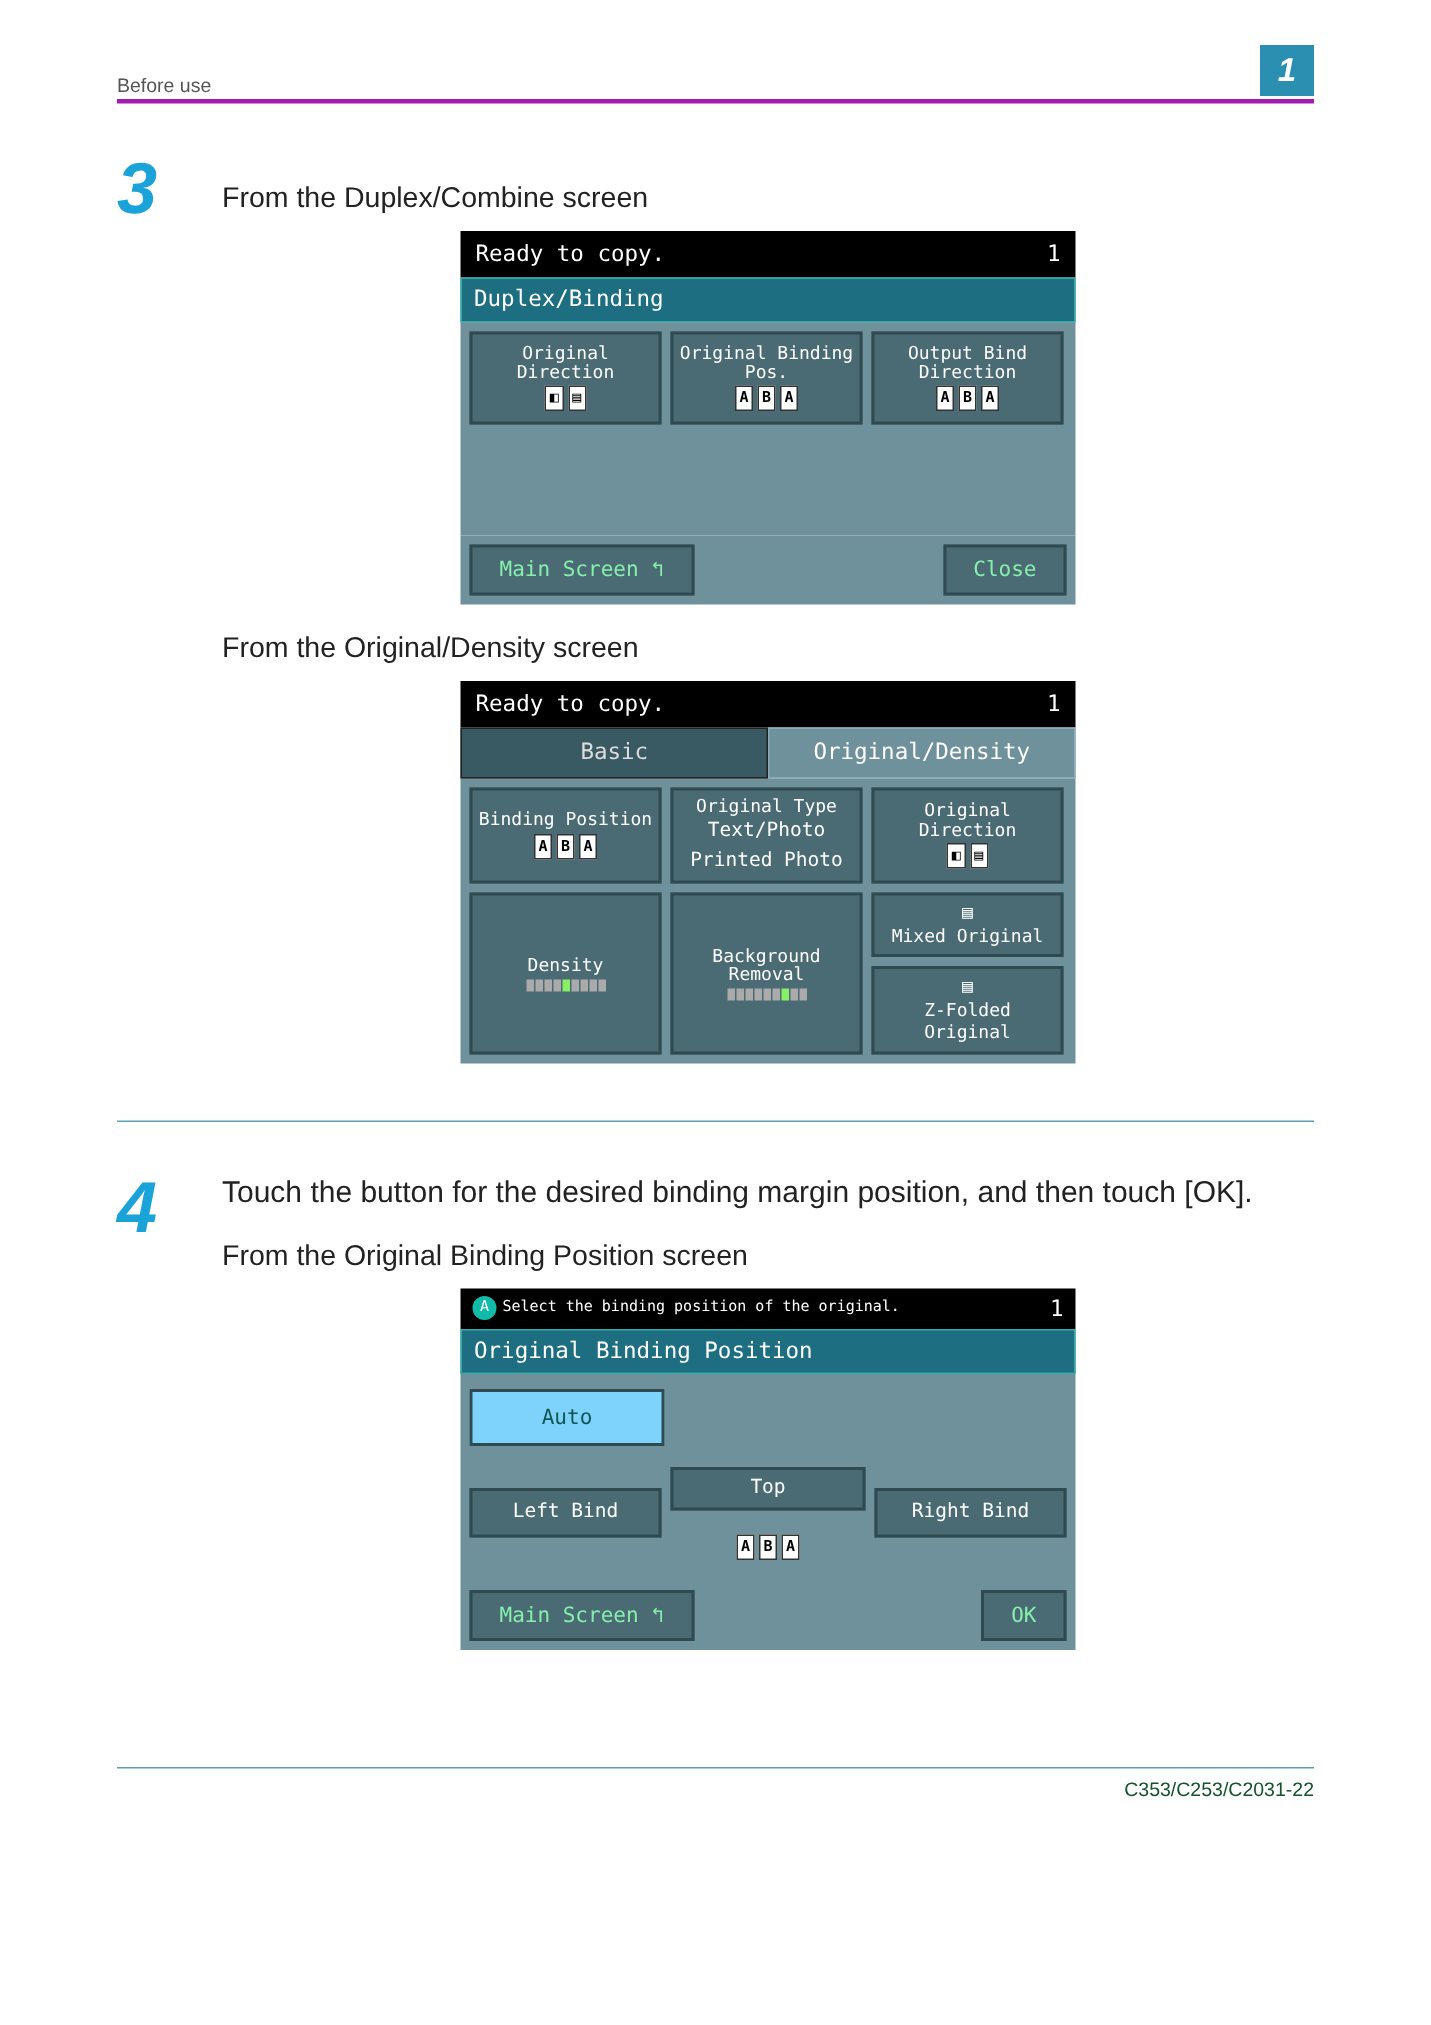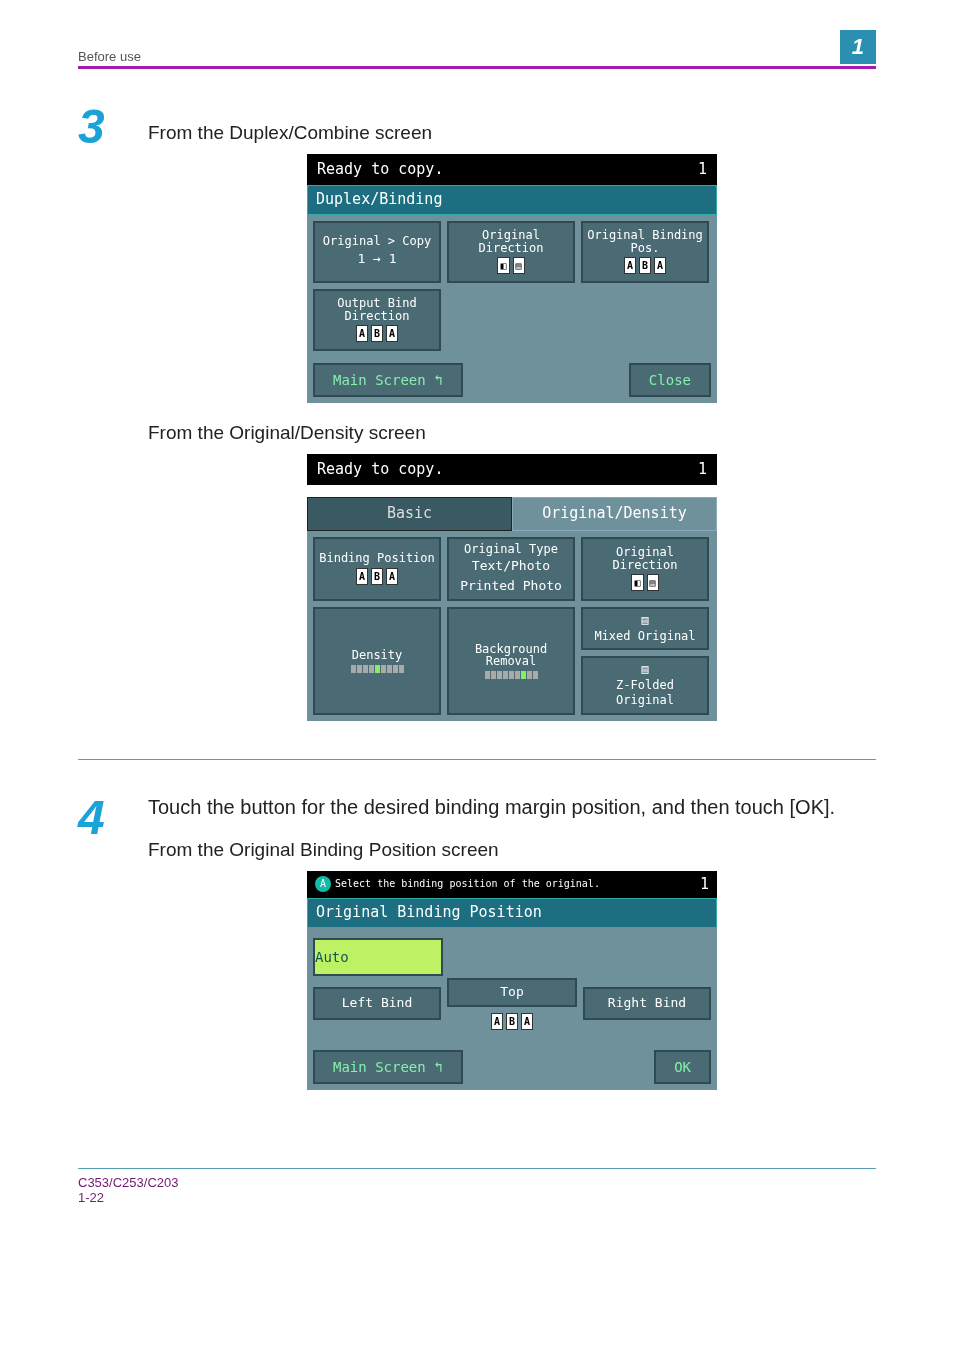--- a/index.html
+++ b/index.html
@@ -16,36 +16,36 @@
   .status { background: #000; color: #fff; display: flex; justify-content: space-between; padding: 6px 10px; font-size: 15px; }
   .titlebar { background: #1c6e80; color: #fff; padding: 4px 8px; font-size: 15px; border: 1px solid #3aa; }
   .grid { background: #6f919b; padding: 6px; display: flex; flex-wrap: wrap; gap: 6px; }
   .cell { width: 128px; min-height: 62px; background: #4a6b74; color: #fff; text-align: center; padding: 4px 2px; border: 2px solid #2f4a50; display: flex; flex-direction: column; justify-content: center; gap: 3px; font-size: 12px; }
   .cell .l1 { line-height: 1.05; }
   .cell .l2 { font-size: 13px; }
   .abicon { display: inline-flex; gap: 3px; justify-content: center; align-items: center; }
   .abicon span { background: #fff; color: #000; font-size: 10px; padding: 1px 2px; font-weight: bold; border: 1px solid #333; }
   .footbar { background: #6f919b; padding: 6px; display: flex; justify-content: space-between; }
   .fbtn { background: #4a6b74; color: #86efac; padding: 6px 18px; border: 2px solid #2f4a50; font-size: 14px; }
-  .tabs { display: flex; margin-top: 12px; }
+  .tabs { display: flex; }
   .tab { flex: 1; text-align: center; padding: 6px 0; font-size: 15px; }
   .tab-inactive { background: #3a5a63; color: #ddd; border: 1px solid #222; }
   .tab-active { background: #6f919b; color: #fff; border: 1px solid #8ab; }
   .mix { width: 128px; background: #4a6b74; color: #fff; text-align: center; padding: 4px 2px; border: 2px solid #2f4a50; font-size: 12px; }
   .col3 { display: flex; flex-direction: column; gap: 6px; }
   .smallstatus { background: #000; color: #fff; display: flex; justify-content: space-between; align-items: center; padding: 4px 8px; font-size: 10px; }
   .circ { display:inline-block; width:16px; height:16px; border-radius:50%; background:#1ba; color:#fff; text-align:center; line-height:16px; font-size:10px; margin-right:4px;}
   .bindgrid { background:#6f919b; padding: 10px 6px 6px 6px; }
-  .autobtn { width: 130px; background:#bef264; color:#155; border:2px solid #2f4a50; padding:8px 0; text-align:left; font-size:14px; margin-bottom:2px; }
+  .autobtn { width: 130px; background:#7dd3fc; color:#155; border:2px solid #2f4a50; padding:8px 0; text-align:center; font-size:14px; margin-bottom:14px; }
   .bindbtns { display:flex; justify-content: space-between; align-items:center; gap:6px; margin-bottom:8px;}
   .bindbtn { background:#4a6b74; color:#fff; padding:6px 0; border:2px solid #2f4a50; width:130px; text-align:center; font-size:13px; }
-  .centercell { display:flex; flex-direction:column; align-items:center; gap:6px; flex:1;}
+  .centercell { display:flex; flex-direction:column; align-items:center; gap:16px; flex:1;}
   .topbtn { background:#4a6b74; color:#fff; padding:4px 0; border:2px solid #2f4a50; width:130px; text-align:center; font-size:13px;}
   .sep { border-top:1px solid #5aa0b5; margin-top:30px; }
-  .ftr { display:flex; justify-content:center; font-size:13px; color:#701a75; padding-top:6px; border-top:1px solid #5aa0b5; margin-top:70px;flex-direction:column;}
+  .ftr { display:flex; justify-content:flex-end; font-size:13px; color:#14532d; padding-top:6px; border-top:1px solid #5aa0b5; margin-top:70px;}
   .densitybar { display:flex; gap:1px; justify-content:center;}
   .densitybar i { width:5px; height:8px; background:#aaa; display:inline-block;}
   .densitybar i.on { background:#8e6;}
 </style>
 </head>
 <body>
 
 <div class="page">
 
   <div class="hdr">
@@ -58,24 +58,20 @@
     <div class="stepbody">
       <div class="caption">From the Duplex/Combine screen</div>
 
       <div class="scr">
         <div class="status">
           <span>Ready to copy.</span>
           <span>1</span>
         </div>
         <div class="titlebar">Duplex/Binding</div>
         <div class="grid">
-          <div class="cell">
-            <div class="l1">Original &gt; Copy</div>
-            <div class="l2">1 → 1</div>
-          </div>
           <div class="cell">
             <div class="l1">Original Direction</div>
             <div class="abicon">
                 <span>◧</span>
                 <span>▤</span>
               </div>
           </div>
           <div class="cell">
             <div class="l1">Original Binding Pos.</div>
             <div class="abicon">

